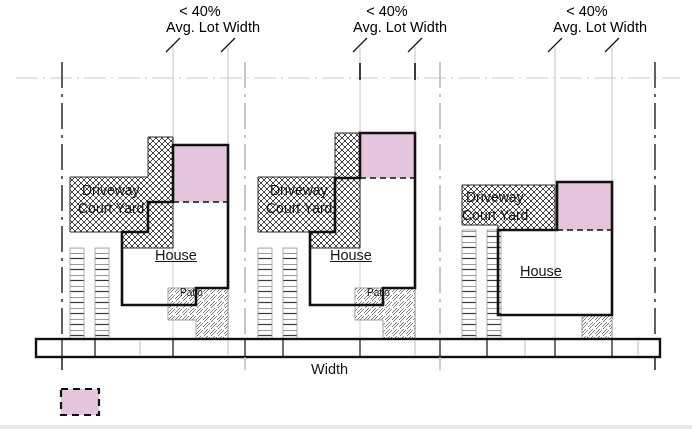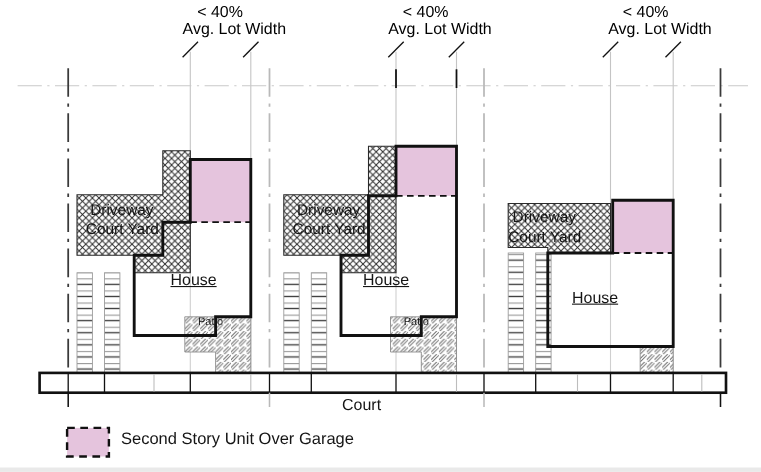--- a/index.html
+++ b/index.html
@@ -196,18 +196,17 @@
 
   <div class="lbl area-lbl" style="left:270px;top:183px;">Driveway</div>
   <div class="lbl area-lbl" style="left:266px;top:201px;">Court Yard</div>
   <div class="lbl house-lbl" style="left:330px;top:248px;">House</div>
   <div class="lbl patio-lbl" style="left:367px;top:288px;">Patio</div>
 
   <div class="lbl area-lbl" style="left:466px;top:190px;">Driveway</div>
   <div class="lbl area-lbl" style="left:462px;top:208px;">Court Yard</div>
   <div class="lbl house-lbl" style="left:520px;top:264px;">House</div>
 
-  <div class="lbl street-lbl" style="left:311px;top:362px;">Court</div>
-
-  <div class="lbl legend-lbl" style="left:110px;top:392px;">Second Story Unit Over Garage</div>
+  <div class="lbl street-lbl" style="left:311px;top:362px;">Width</div>
+
 
   <div class="bottomrule"></div>
 </div>
 
 </body></html>

